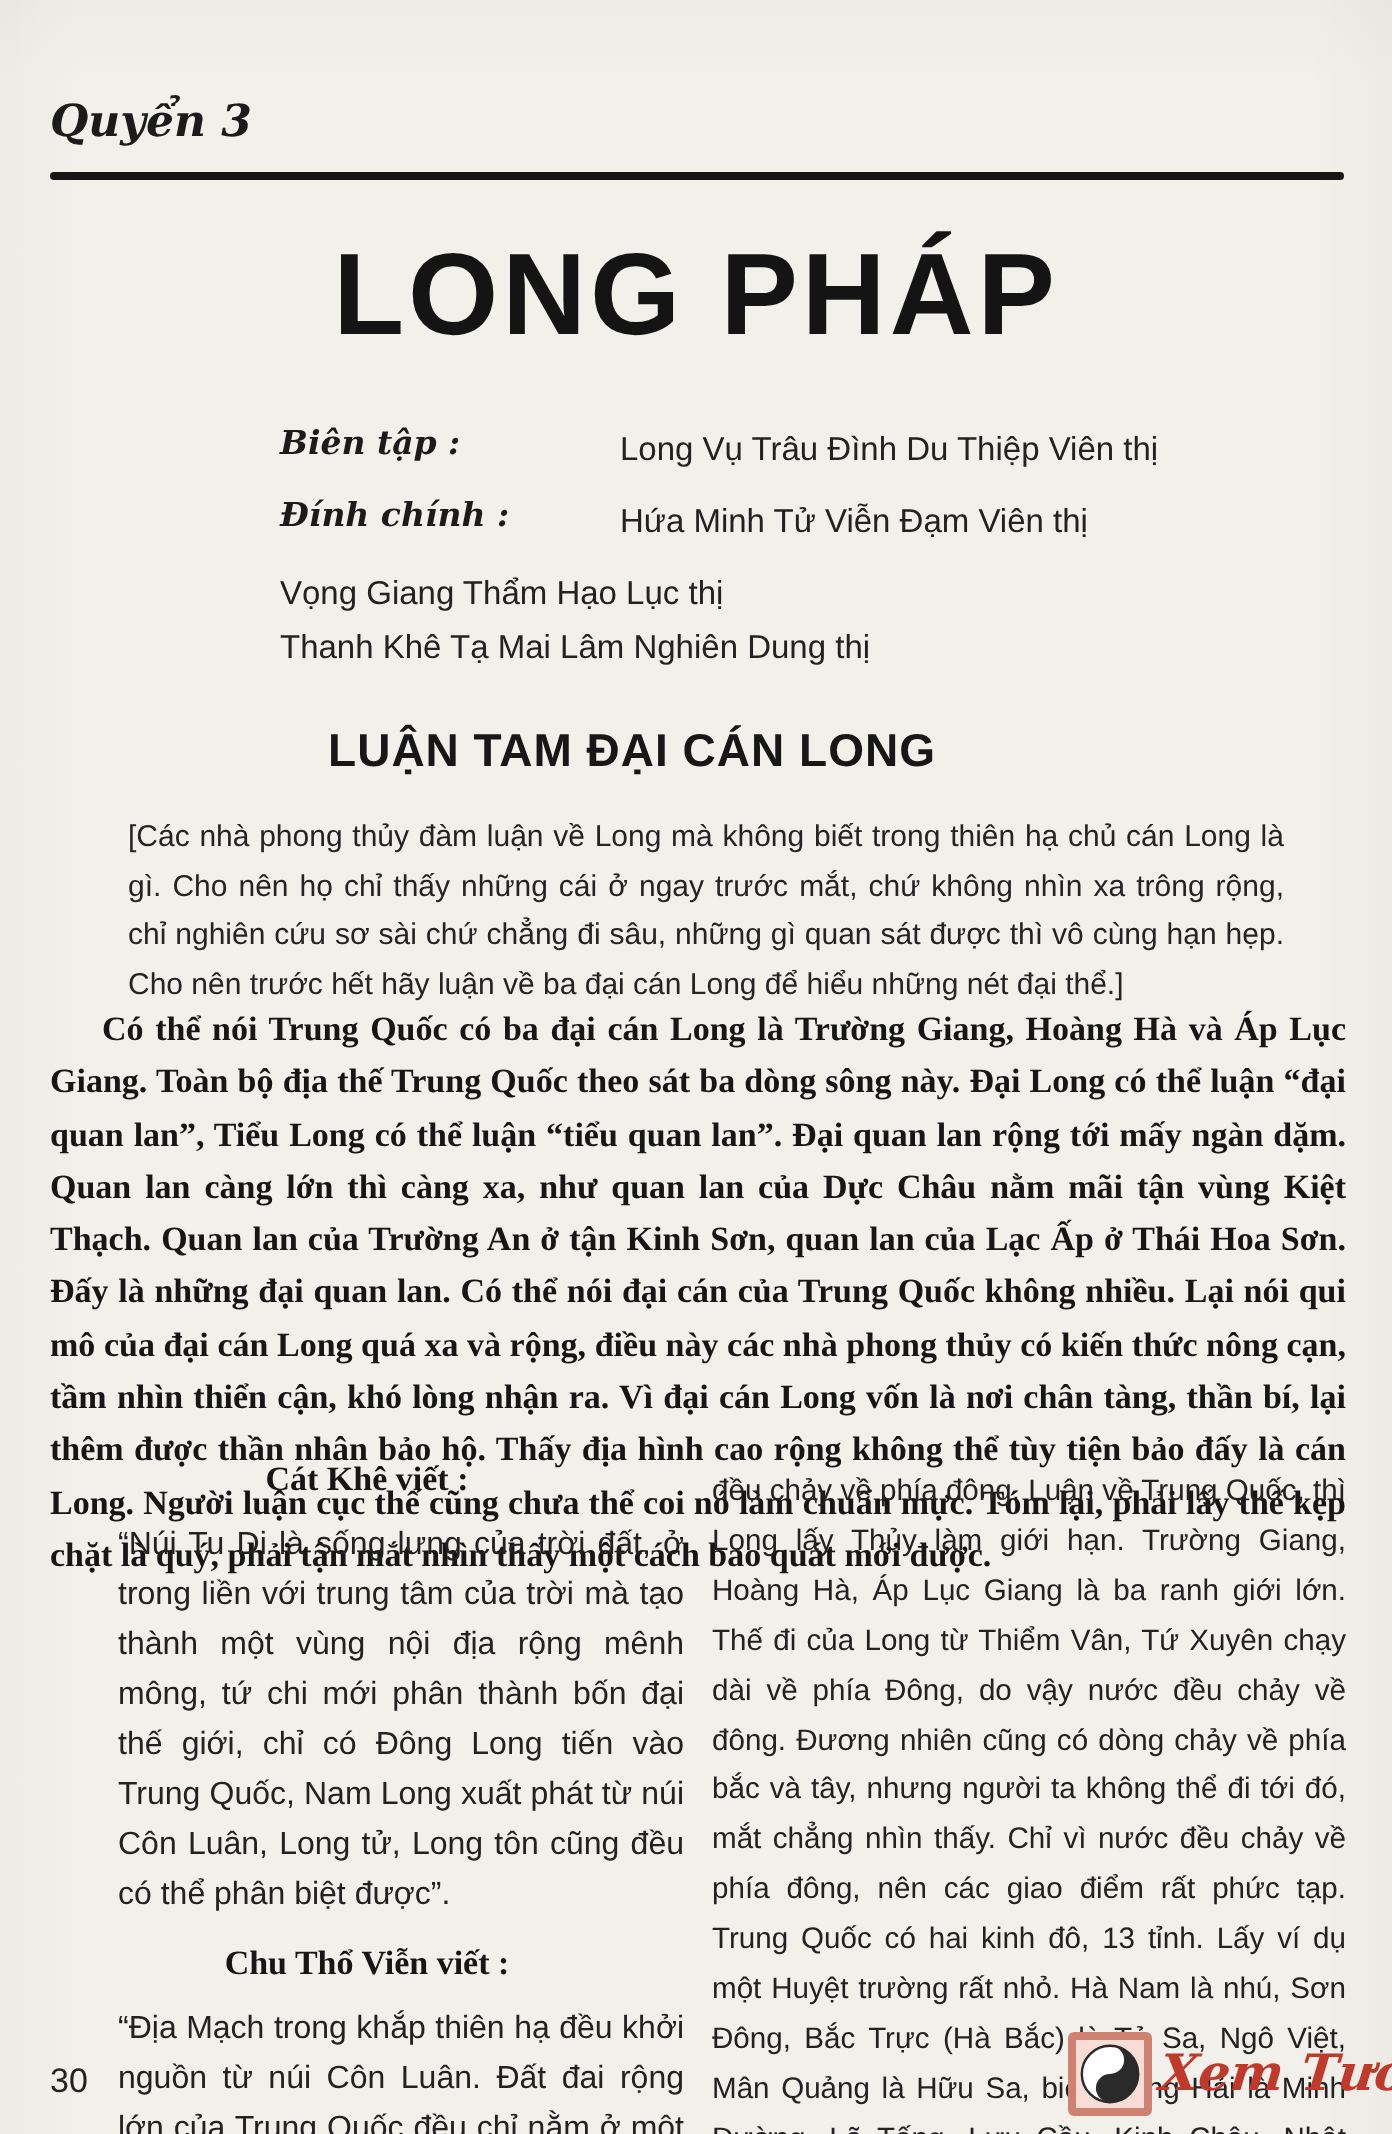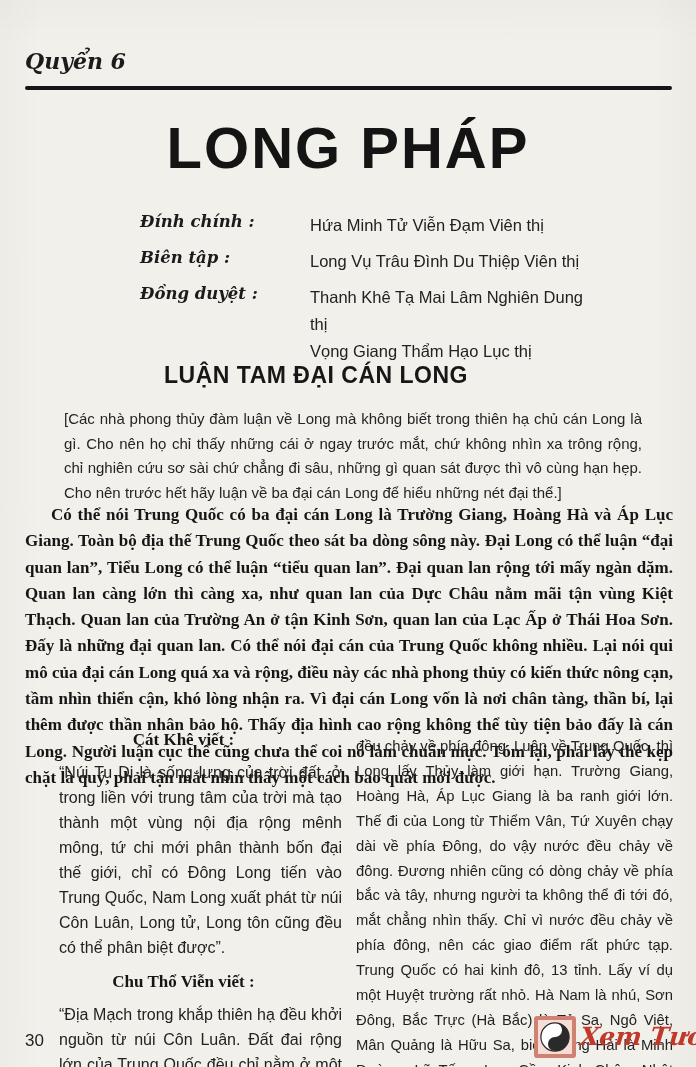--- a/index.html
+++ b/index.html
@@ -102,39 +102,38 @@
     color:#c0392b;
     transform:skewX(-6deg);
     white-space:nowrap;
   }
 </style>
 </head>
 <body>
 
 <div class="page">
 
-  <div class="volume">Quyển 6</div>
+  <div class="volume">Quyển 3</div>
   <div class="rule"></div>
 
   <div class="book-title">LONG PHÁP</div>
 
   <div class="credits">
     <div class="credit-row">
+      <span class="credit-label">Biên tập :</span>
+      <span class="credit-value">Long Vụ Trâu Đình Du Thiệp Viên thị</span>
+    </div>
+    <div class="credit-row">
       <span class="credit-label">Đính chính :</span>
       <span class="credit-value">Hứa Minh Tử Viễn Đạm Viên thị</span>
     </div>
     <div class="credit-row">
-      <span class="credit-label">Biên tập :</span>
-      <span class="credit-value">Long Vụ Trâu Đình Du Thiệp Viên thị</span>
-    </div>
-    <div class="credit-row">
-      <span class="credit-label">Đồng duyệt :</span>
       <span class="credit-value">
+        <div>Vọng Giang Thẩm Hạo Lục thị</div>
         <div>Thanh Khê Tạ Mai Lâm Nghiên Dung thị</div>
-        <div>Vọng Giang Thẩm Hạo Lục thị</div>
       </span>
     </div>
   </div>
 
   <div class="section-heading">LUẬN TAM ĐẠI CÁN LONG</div>
 
   <div class="editor-note">[Các nhà phong thủy đàm luận về Long mà không biết trong thiên hạ chủ cán Long là gì. Cho nên họ chỉ thấy những cái ở ngay trước mắt, chứ không nhìn xa trông rộng, chỉ nghiên cứu sơ sài chứ chẳng đi sâu, những gì quan sát được thì vô cùng hạn hẹp. Cho nên trước hết hãy luận về ba đại cán Long để hiểu những nét đại thể.]</div>
 
   <div class="lead">Có thể nói Trung Quốc có ba đại cán Long là Trường Giang, Hoàng Hà và Áp Lục Giang. Toàn bộ địa thế Trung Quốc theo sát ba dòng sông này. Đại Long có thể luận “đại quan lan”, Tiểu Long có thể luận “tiểu quan lan”. Đại quan lan rộng tới mấy ngàn dặm. Quan lan càng lớn thì càng xa, như quan lan của Dực Châu nằm mãi tận vùng Kiệt Thạch. Quan lan của Trường An ở tận Kinh Sơn, quan lan của Lạc Ấp ở Thái Hoa Sơn. Đấy là những đại quan lan. Có thể nói đại cán của Trung Quốc không nhiều. Lại nói qui mô của đại cán Long quá xa và rộng, điều này các nhà phong thủy có kiến thức nông cạn, tầm nhìn thiển cận, khó lòng nhận ra. Vì đại cán Long vốn là nơi chân tàng, thần bí, lại thêm được thần nhân bảo hộ. Thấy địa hình cao rộng không thể tùy tiện bảo đấy là cán Long. Người luận cục thế cũng chưa thể coi nó làm chuẩn mực. Tóm lại, phải lấy thế kẹp chặt là quý, phải tận mắt nhìn thấy một cách bao quát mới được.</div>
 

